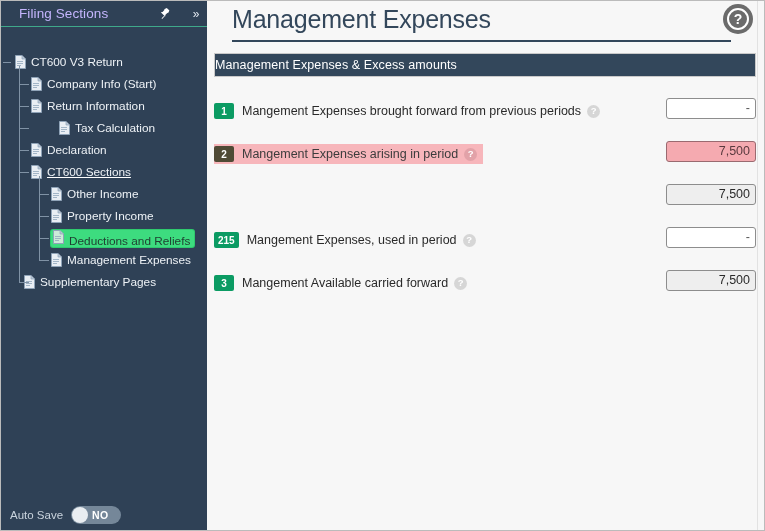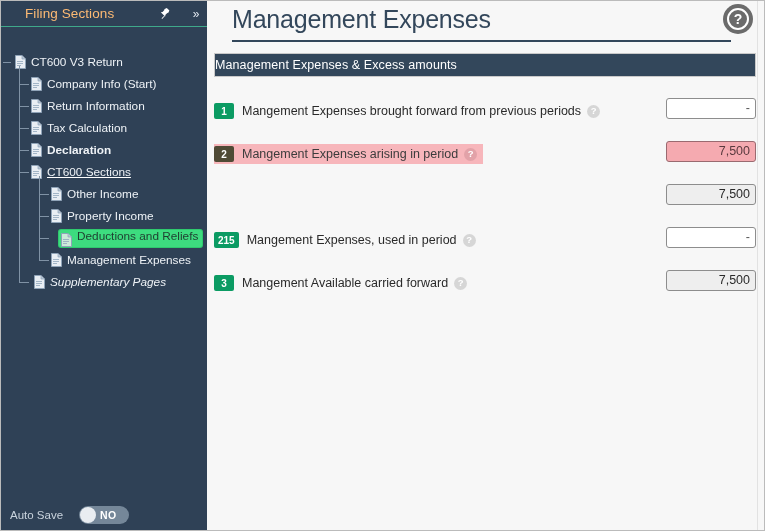--- a/index.html
+++ b/index.html
@@ -27,22 +27,22 @@
   }
   #sidebar-header {
     position: relative;
     height: 25px;
     background: #2f4156;
     display: flex;
     align-items: center;
   }
   #sidebar-title {
     font-size: 13.5px;
-    color: #fdba74;
-    padding-left: 24px;
+    color: #c4b5fd;
+    padding-left: 18px;
     letter-spacing: .1px;
     white-space: nowrap;
   }
   #pin-icon {
     position: absolute;
     right: 34px; top: 4px;
     width: 16px; height: 16px;
     color: #ffffff;
     display: flex; align-items: center; justify-content: center;
     cursor: pointer;
@@ -115,21 +115,21 @@
     left: 0; bottom: 0;
     width: 206px; height: 34px;
     display: flex;
     align-items: center;
     padding-left: 9px;
     background: #2f4156;
   }
   #autosave-label {
     font-size: 11.5px;
     color: #c9d3dd;
-    margin-right: 16px;
+    margin-right: 8px;
   }
   #autosave-toggle {
     position: relative;
     width: 50px; height: 18px;
     border-radius: 9px;
     background: #758799;
     display: flex;
     align-items: center;
     cursor: pointer;
   }
@@ -355,36 +355,36 @@
     <path d="M0.5 0.5 H7 L10.5 4 V13.5 H0.5 Z" fill="#e9eef4" stroke="#8fa3b8" stroke-width="1"></path>
     <path d="M7 0.5 V4 H10.5" fill="#b9c7d6" stroke="#8fa3b8" stroke-width="0.7"></path>
     <rect x="2" y="6" width="6" height="0.9" fill="#9aaec2"></rect>
     <rect x="2" y="8" width="6" height="0.9" fill="#9aaec2"></rect>
     <rect x="2" y="10" width="4" height="0.9" fill="#9aaec2"></rect>
   </svg>
             </span>
             <span class="tlabel">Return Information</span>
           </span>
         </div>
+        <div class="tnode" style="padding-left: 30px; margin-left: 28px;">
+          <span style="display: inline-flex; align-items: center;">
+            <span class="doc-icon">
+  <svg width="11" height="14" viewBox="0 0 11 14">
+    <path d="M0.5 0.5 H7 L10.5 4 V13.5 H0.5 Z" fill="#e9eef4" stroke="#8fa3b8" stroke-width="1"></path>
+    <path d="M7 0.5 V4 H10.5" fill="#b9c7d6" stroke="#8fa3b8" stroke-width="0.7"></path>
+    <rect x="2" y="6" width="6" height="0.9" fill="#9aaec2"></rect>
+    <rect x="2" y="8" width="6" height="0.9" fill="#9aaec2"></rect>
+    <rect x="2" y="10" width="4" height="0.9" fill="#9aaec2"></rect>
+  </svg>
+            </span>
+            <span class="tlabel">Tax Calculation</span>
+          </span>
+        </div>
         <div class="tnode" style="padding-left: 30px;">
           <span style="display: inline-flex; align-items: center;">
-            <span class="doc-icon">
-  <svg width="11" height="14" viewBox="0 0 11 14">
-    <path d="M0.5 0.5 H7 L10.5 4 V13.5 H0.5 Z" fill="#e9eef4" stroke="#8fa3b8" stroke-width="1"></path>
-    <path d="M7 0.5 V4 H10.5" fill="#b9c7d6" stroke="#8fa3b8" stroke-width="0.7"></path>
-    <rect x="2" y="6" width="6" height="0.9" fill="#9aaec2"></rect>
-    <rect x="2" y="8" width="6" height="0.9" fill="#9aaec2"></rect>
-    <rect x="2" y="10" width="4" height="0.9" fill="#9aaec2"></rect>
-  </svg>
-            </span>
-            <span class="tlabel">Tax Calculation</span>
-          </span>
-        </div>
-        <div class="tnode" style="padding-left: 30px;">
-          <span style="display: inline-flex; align-items: center; font-weight: bold;">
             <span class="doc-icon">
   <svg width="11" height="14" viewBox="0 0 11 14">
     <path d="M0.5 0.5 H7 L10.5 4 V13.5 H0.5 Z" fill="#e9eef4" stroke="#8fa3b8" stroke-width="1"></path>
     <path d="M7 0.5 V4 H10.5" fill="#b9c7d6" stroke="#8fa3b8" stroke-width="0.7"></path>
     <rect x="2" y="6" width="6" height="0.9" fill="#9aaec2"></rect>
     <rect x="2" y="8" width="6" height="0.9" fill="#9aaec2"></rect>
     <rect x="2" y="10" width="4" height="0.9" fill="#9aaec2"></rect>
   </svg>
             </span>
             <span class="tlabel">Declaration</span>
@@ -426,21 +426,21 @@
     <path d="M7 0.5 V4 H10.5" fill="#b9c7d6" stroke="#8fa3b8" stroke-width="0.7"></path>
     <rect x="2" y="6" width="6" height="0.9" fill="#9aaec2"></rect>
     <rect x="2" y="8" width="6" height="0.9" fill="#9aaec2"></rect>
     <rect x="2" y="10" width="4" height="0.9" fill="#9aaec2"></rect>
   </svg>
             </span>
             <span class="tlabel">Property Income</span>
           </span>
         </div>
         <div class="tnode selected" style="padding-left: 50px;">
-          <span class="sel-wrap" style="display: inline-flex; align-items: flex-end; margin-left: 8px;">
+          <span class="sel-wrap" style="display: inline-flex; align-items: flex-start;">
             <span class="doc-icon">
   <svg width="11" height="14" viewBox="0 0 11 14">
     <path d="M0.5 0.5 H7 L10.5 4 V13.5 H0.5 Z" fill="#cdebd9" stroke="#8fa3b8" stroke-width="1"></path>
     <path d="M7 0.5 V4 H10.5" fill="#b9c7d6" stroke="#8fa3b8" stroke-width="0.7"></path>
     <rect x="2" y="6" width="6" height="0.9" fill="#9aaec2"></rect>
     <rect x="2" y="8" width="6" height="0.9" fill="#9aaec2"></rect>
     <rect x="2" y="10" width="4" height="0.9" fill="#9aaec2"></rect>
   </svg>
             </span>
             <span class="tlabel">Deductions and Reliefs</span>
@@ -453,21 +453,21 @@
     <path d="M0.5 0.5 H7 L10.5 4 V13.5 H0.5 Z" fill="#e9eef4" stroke="#8fa3b8" stroke-width="1"></path>
     <path d="M7 0.5 V4 H10.5" fill="#b9c7d6" stroke="#8fa3b8" stroke-width="0.7"></path>
     <rect x="2" y="6" width="6" height="0.9" fill="#9aaec2"></rect>
     <rect x="2" y="8" width="6" height="0.9" fill="#9aaec2"></rect>
     <rect x="2" y="10" width="4" height="0.9" fill="#9aaec2"></rect>
   </svg>
             </span>
             <span class="tlabel">Management Expenses</span>
           </span>
         </div>
-        <div class="tnode" style="padding-left: 33px; font-style: italic;">
+        <div class="tnode" style="padding-left: 23px;">
           <span style="display: inline-flex; align-items: center;">
             <span class="doc-icon">
   <svg width="11" height="14" viewBox="0 0 11 14">
     <path d="M0.5 0.5 H7 L10.5 4 V13.5 H0.5 Z" fill="#e9eef4" stroke="#8fa3b8" stroke-width="1"></path>
     <path d="M7 0.5 V4 H10.5" fill="#b9c7d6" stroke="#8fa3b8" stroke-width="0.7"></path>
     <rect x="2" y="6" width="6" height="0.9" fill="#9aaec2"></rect>
     <rect x="2" y="8" width="6" height="0.9" fill="#9aaec2"></rect>
     <rect x="2" y="10" width="4" height="0.9" fill="#9aaec2"></rect>
   </svg>
             </span>

